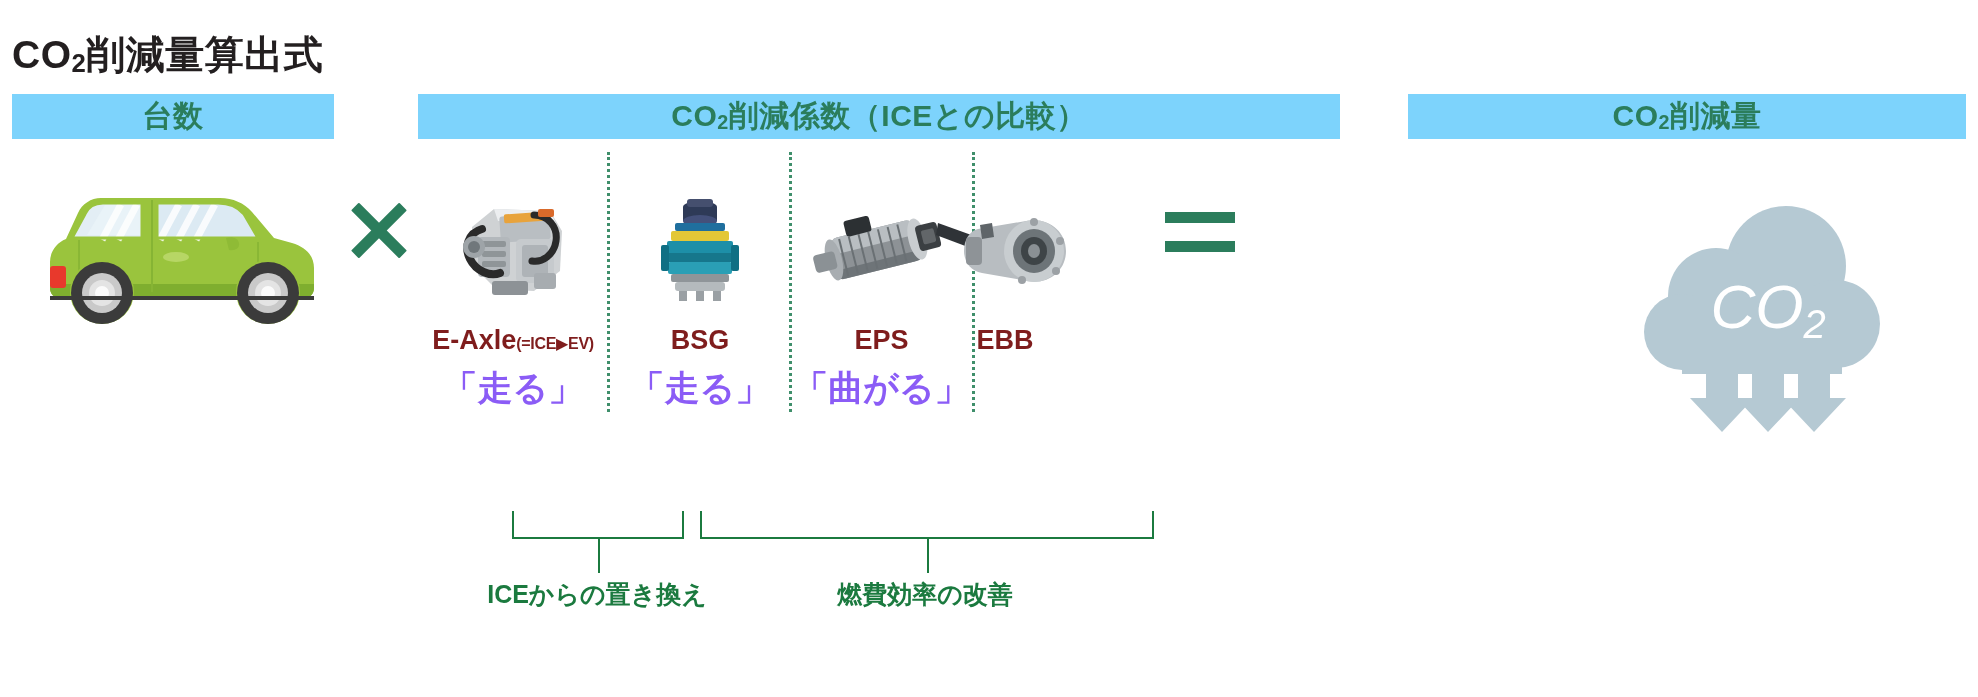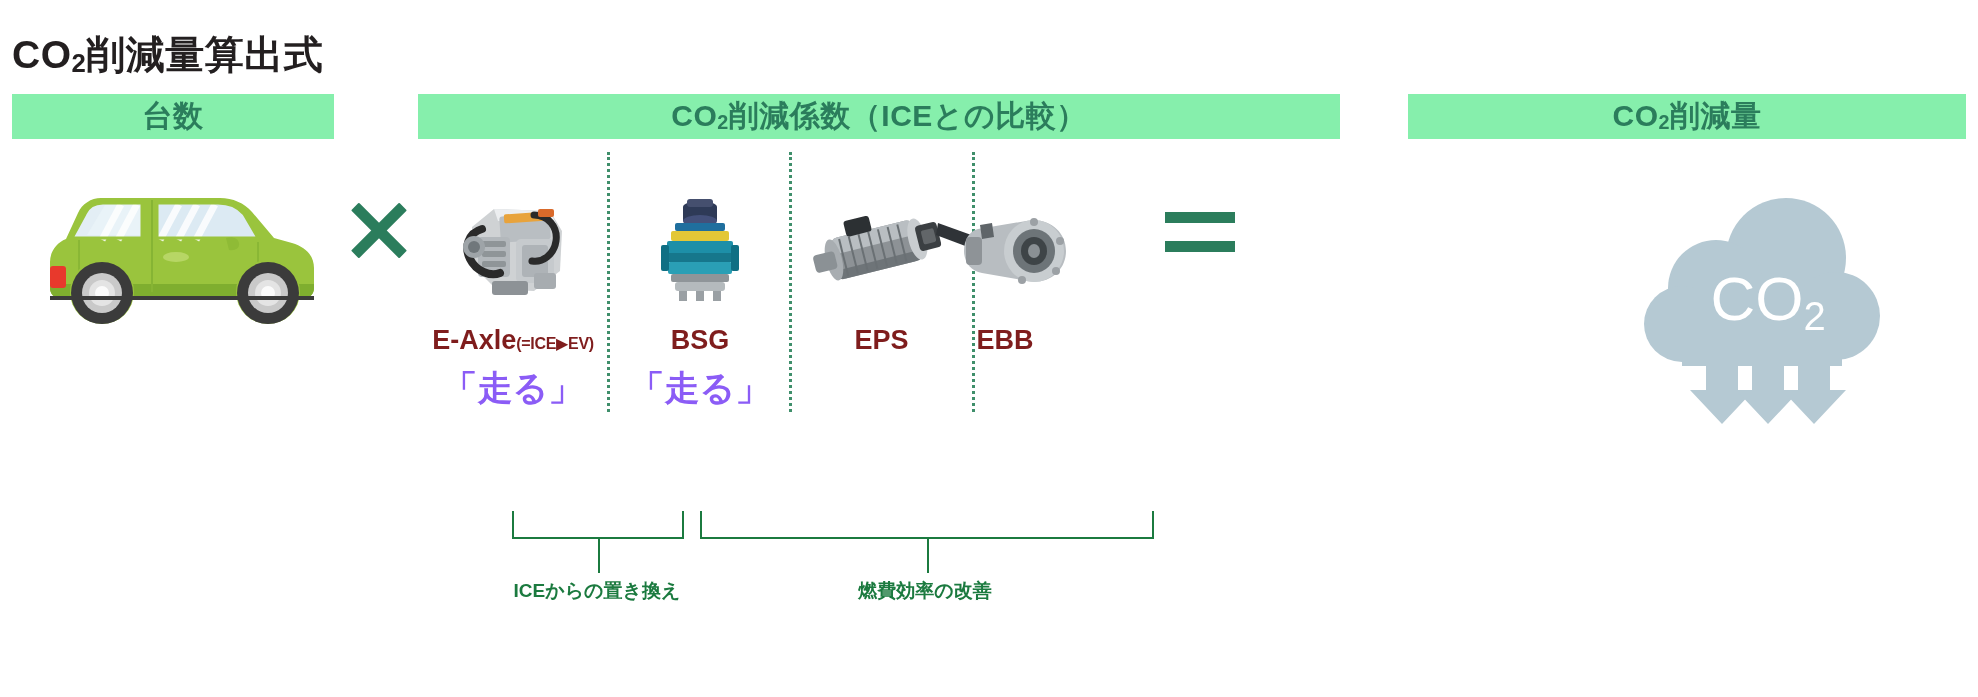--- a/index.html
+++ b/index.html
@@ -17,21 +17,21 @@
   .page-title{
     position:absolute;left:12px;top:4px;
     font-size:39px;font-weight:700;letter-spacing:.5px;
     color:#231f20;white-space:nowrap;margin-top:24px;
   }
   .page-title sub{font-size:.66em;vertical-align:baseline;position:relative;top:4px;}
 
   
   .band{
     position:absolute;top:94px;height:45px;
-    background:#86efac;
+    background:#7dd3fc;
     display:flex;align-items:center;justify-content:center;
   }
   .band-text{
     color:#2b7d5c;font-size:30px;font-weight:700;white-space:nowrap;letter-spacing:.5px;
   }
   .band-text sub{font-size:.66em;vertical-align:baseline;position:relative;top:3px;}
   #band-count{left:12px;width:322px;}
   #band-coef{left:418px;width:922px;}
   #band-reduction{left:1408px;width:558px;}
 
@@ -48,21 +48,21 @@
   #op-times:after{transform:rotate(-45deg);}
   #op-equals{left:1165px;top:212px;width:70px;height:40px;}
   #op-equals .bar{position:absolute;left:0;width:70px;height:11px;background:#2b7d5c;}
   #op-equals .bar.b1{top:0;}
   #op-equals .bar.b2{top:29px;}
 
   
   #car-illustration{position:absolute;left:30px;top:180px;width:300px;height:150px;}
 
   
-  #co2-cloud-illustration{position:absolute;left:1620px;top:184px;width:300px;height:240px;}
+  #co2-cloud-illustration{position:absolute;left:1620px;top:192px;width:300px;height:240px;font-style:italic;}
 
   
   .dotted{
     position:absolute;top:152px;width:0;height:260px;
     border-left:3px dotted #3f8f6b;
   }
   #sep-1{left:607px;}
   #sep-2{left:789px;}
   #sep-3{left:972px;}
 
@@ -82,21 +82,21 @@
     margin-top:9px;font-size:35px;font-weight:700;color:#8b5cf6;white-space:nowrap;
   }
 
   
   .bracket{position:absolute;top:511px;height:26px;
     border-left:2px solid #1b7a3f;border-right:2px solid #1b7a3f;border-bottom:2px solid #1b7a3f;}
   #bracket-ice{left:512px;width:168px;}
   #bracket-fuel{left:700px;width:450px;}
   .bracket .stem{position:absolute;top:26px;left:50%;width:0;height:36px;border-left:2px solid #1b7a3f;}
   .bracket-label{
-    position:absolute;top:578px;font-size:19px;font-weight:700;color:#1b7a3f;
+    position:absolute;top:578px;font-size:25px;font-weight:700;color:#1b7a3f;
     white-space:nowrap;text-align:center;
   }
   #label-ice{left:417px;width:360px;}
   #label-fuel{left:745px;width:360px;}
 
   
   #footnote{
     position:absolute;left:10px;top:650px;
     font-size:24px;color:#231f20;white-space:nowrap;letter-spacing:.2px;
   }
@@ -255,20 +255,21 @@
           <ellipse cx="112" cy="53" rx="9" ry="21" fill="#c9cdd0"></ellipse>
           <ellipse cx="26" cy="53" rx="8" ry="21" fill="#a8adb1"></ellipse>
           <rect x="6" y="44" width="22" height="18" rx="4" fill="#8b9195"></rect>
           <rect x="112" y="40" width="22" height="26" rx="4" fill="#3b3f42"></rect>
           <rect x="117" y="46" width="13" height="14" rx="2" fill="#626669"></rect>
           <rect x="44" y="18" width="26" height="16" rx="3" fill="#2c3033"></rect>
         </g>
       </svg>
     </div>
     <div class="name">EPS</div>
+    <div class="func">「曲がる」</div>
   </div>
 
   <div class="component" id="component-ebb">
     <div class="pic">
       <svg viewBox="0 0 150 110" width="150" height="110" aria-hidden="true">
         <g>
           <path d="M8,28 L58,46 L54,58 L6,40 Z" fill="#2f3337"></path>
           <path d="M48,34 L96,26 C118,22 136,36 136,56 C136,76 118,90 98,86 L52,78 C40,76 34,66 34,56 C34,44 40,36 48,34 Z" fill="#b8bdc1"></path>
           <ellipse cx="104" cy="56" rx="30" ry="31" fill="#c8cdd0"></ellipse>
           <ellipse cx="104" cy="56" rx="21" ry="22" fill="#6d7478"></ellipse>

